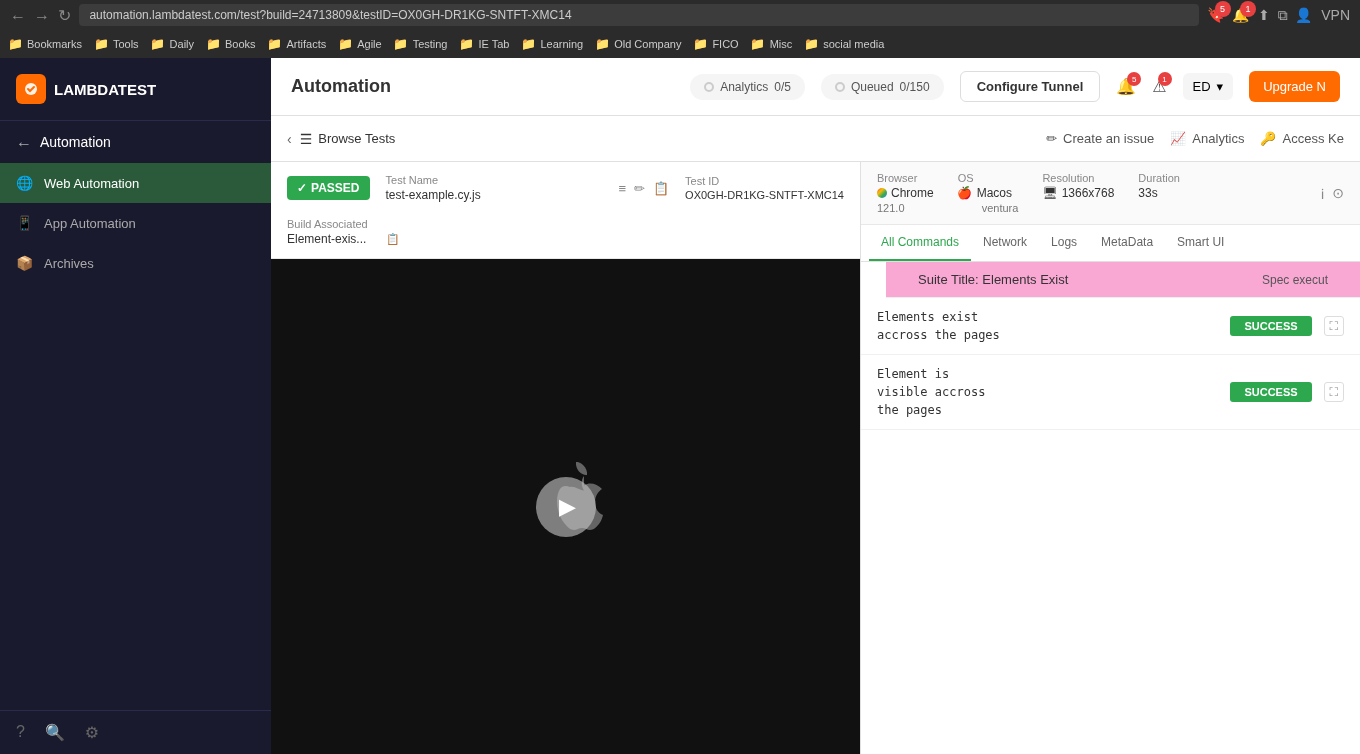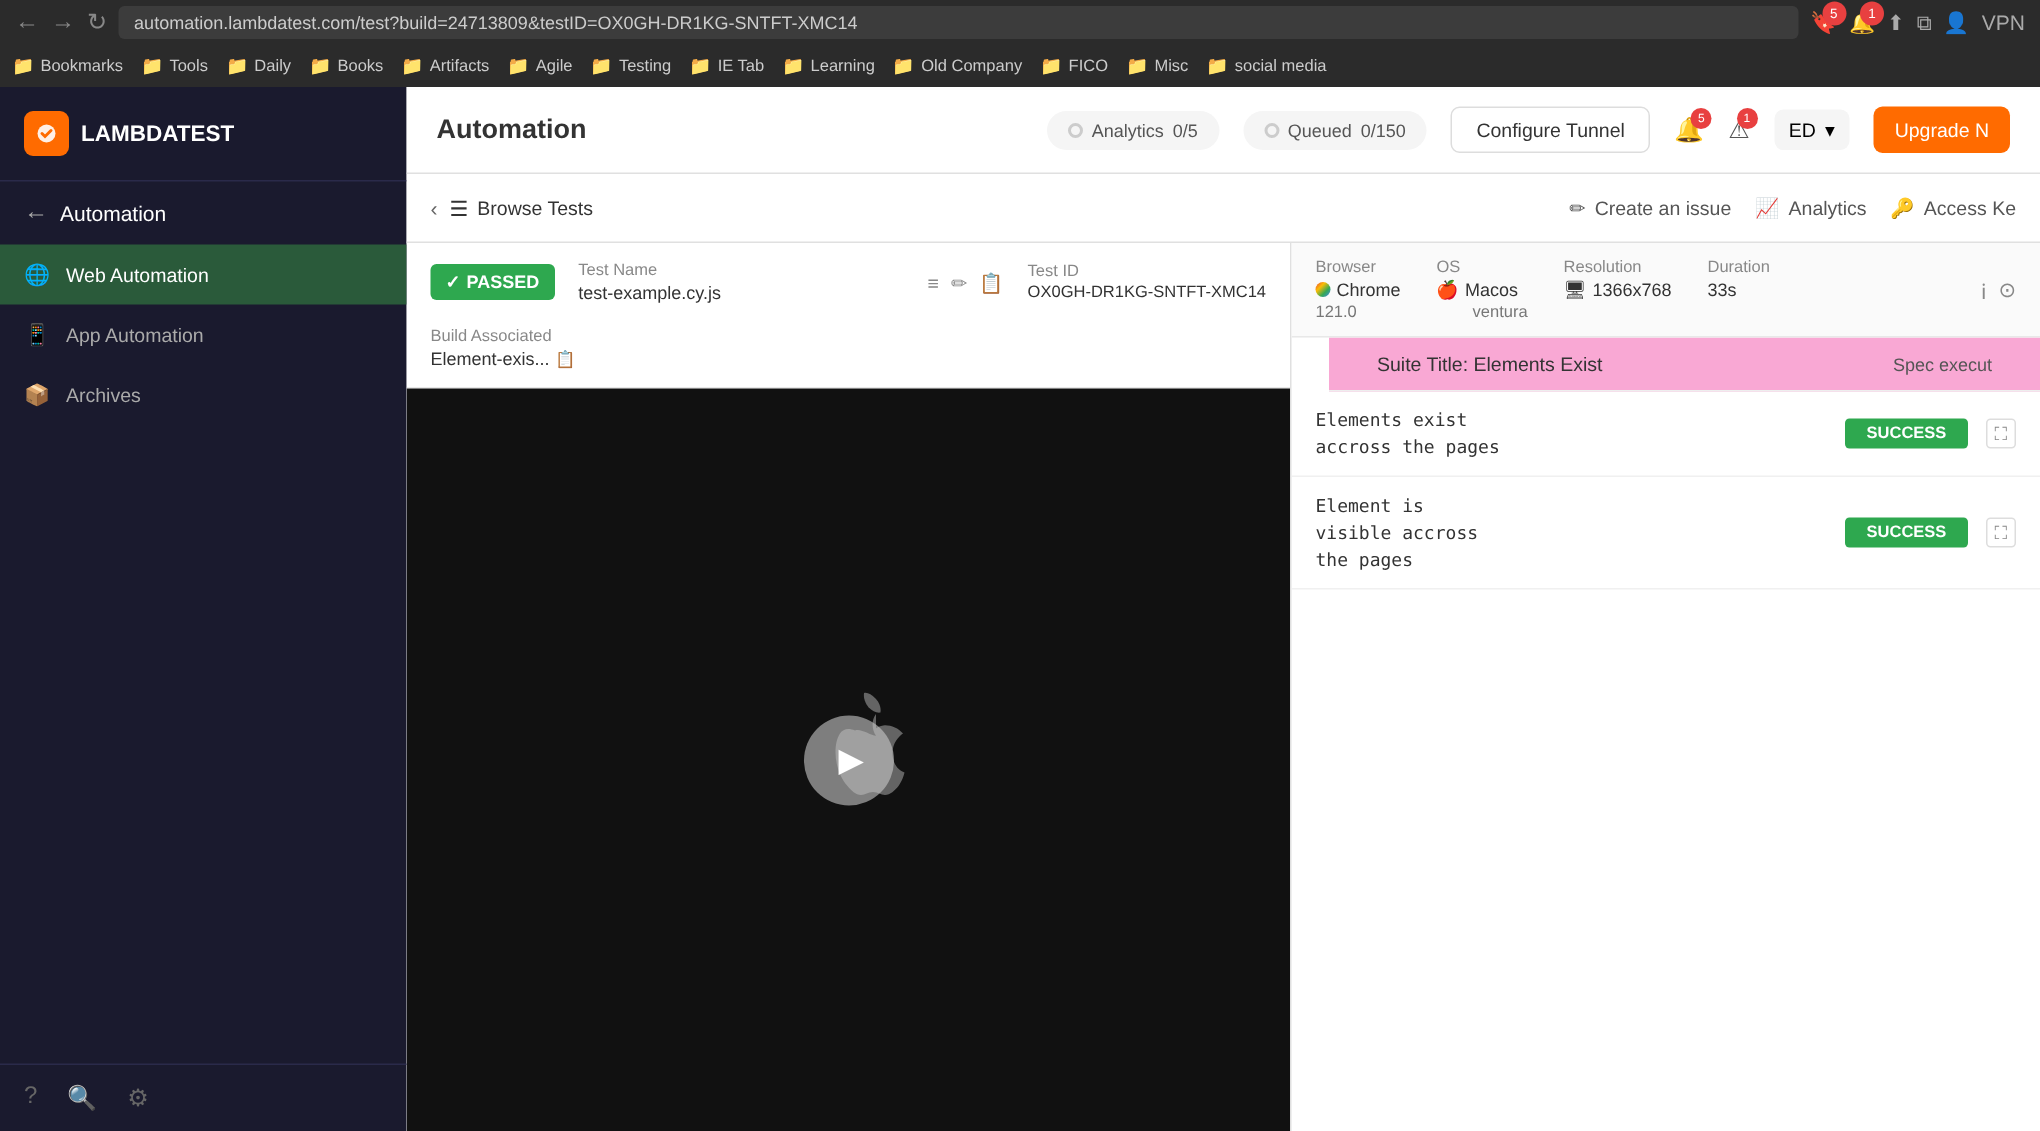--- a/index.html
+++ b/index.html
@@ -39,21 +39,21 @@
 
     
     .main-content { flex: 1; display: flex; flex-direction: column; overflow: hidden; }
 
     
     .top-bar { background: white; border-bottom: 1px solid #e0e0e0; height: 58px; display: flex; align-items: center; padding: 0 20px; gap: 16px; }
     .top-bar-title { font-size: 18px; font-weight: 600; color: #333; flex: 1; }
     .parallel-status { display: flex; align-items: center; gap: 6px; padding: 6px 14px; background: #f5f5f5; border-radius: 20px; font-size: 12px; color: #555; }
     .status-dot { width: 10px; height: 10px; border-radius: 50%; border: 2px solid #ccc; }
     .queued-status { display: flex; align-items: center; gap: 6px; padding: 6px 14px; background: #f5f5f5; border-radius: 20px; font-size: 12px; color: #555; }
-    .configure-btn { background: white; border: 1.5px solid #ddd; border-radius: 6px; padding: 7px 16px; font-size: 13px; cursor: pointer; color: #333; }
+    .configure-btn { background: white; border: 1.5px solid #ddd; border-radius: 6px; padding: 7px 16px; font-size: 13px; cursor: pointer; color: #333; font-weight: bold; }
     .notification-btn { position: relative; cursor: pointer; color: #555; font-size: 16px; }
     .notif-badge { position: absolute; top: -5px; right: -5px; background: #e84040; color: white; border-radius: 50%; width: 14px; height: 14px; font-size: 8px; display: flex; align-items: center; justify-content: center; }
     .user-btn { display: flex; align-items: center; gap: 6px; cursor: pointer; padding: 6px 10px; background: #f5f5f5; border-radius: 6px; font-size: 13px; }
     .upgrade-btn { background: #ff6b00; color: white; border: none; border-radius: 6px; padding: 8px 14px; font-size: 13px; cursor: pointer; font-weight: 500; }
 
     
     .toolbar { background: white; border-bottom: 1px solid #e0e0e0; height: 46px; display: flex; align-items: center; padding: 0 16px; gap: 12px; }
     .toolbar-left { display: flex; align-items: center; gap: 8px; flex: 1; }
     .toolbar-right { display: flex; align-items: center; gap: 16px; }
     .back-arrow { color: #666; cursor: pointer; font-size: 14px; }
@@ -69,21 +69,21 @@
     .test-info-panel { flex: 1; display: flex; flex-direction: column; overflow: hidden; }
     .test-meta { background: white; border-bottom: 1px solid #e8e8e8; padding: 12px 16px; display: flex; align-items: center; gap: 16px; flex-wrap: wrap; }
     .passed-badge { background: #2ea84f; color: white; border-radius: 4px; padding: 5px 10px; font-size: 12px; font-weight: 600; display: flex; align-items: center; gap: 4px; }
     .meta-field { display: flex; flex-direction: column; gap: 2px; min-width: 120px; }
     .meta-label { font-size: 11px; color: #888; }
     .meta-value { font-size: 12px; color: #333; font-weight: 500; }
     .meta-actions { display: flex; gap: 8px; margin-left: auto; color: #888; }
     .meta-actions span { cursor: pointer; }
     .build-meta { display: flex; flex-direction: column; gap: 2px; }
     .build-label { font-size: 11px; color: #888; }
-    .build-value { display: flex; align-items: center; gap: 4px; font-size: 12px; color: #333; }
+    .build-value { display: flex; align-items: center; gap: 20px; font-size: 12px; color: #333; }
 
     
     .video-container { background: #111; flex: 1; position: relative; display: flex; align-items: center; justify-content: center; min-height: 400px; max-height: 500px; }
     .video-placeholder { display: flex; flex-direction: column; align-items: center; justify-content: center; }
     .apple-logo { font-size: 80px; color: #555; opacity: 0.7; }
     .play-btn { position: absolute; width: 60px; height: 60px; background: rgba(200,200,200,0.6); border-radius: 50%; display: flex; align-items: center; justify-content: center; cursor: pointer; }
     .play-icon { color: white; font-size: 22px; margin-left: 4px; }
 
     
     .right-panel { width: 500px; background: white; border-left: 1px solid #e0e0e0; display: flex; flex-direction: column; overflow: hidden; }
@@ -360,20 +360,37 @@
             <div class="browser-info-value">
               <span>33s</span>
             </div>
           </div>
           <div style="display:flex;gap:8px;margin-left:auto;align-items:center;">
             <span style="color:#888;cursor:pointer;font-size:14px;">ℹ</span>
             <span style="color:#888;cursor:pointer;font-size:14px;">⊙</span>
           </div>
         </div>
 
+        <div class="tabs-row">
+          <div class="tab-item active">
+            <span>All Commands</span>
+          </div>
+          <div class="tab-item">
+            <span>Network</span>
+          </div>
+          <div class="tab-item">
+            <span>Logs</span>
+          </div>
+          <div class="tab-item">
+            <span>MetaData</span>
+          </div>
+          <div class="tab-item">
+            <span>Smart UI</span>
+          </div>
+        </div>
 
         <div class="commands-panel">
           <div class="suite-header">
             <span class="suite-title">
               <span>Suite Title:</span>
               <span>Elements Exist</span>
             </span>
             <span class="spec-execute">Spec execut</span>
           </div>
 

